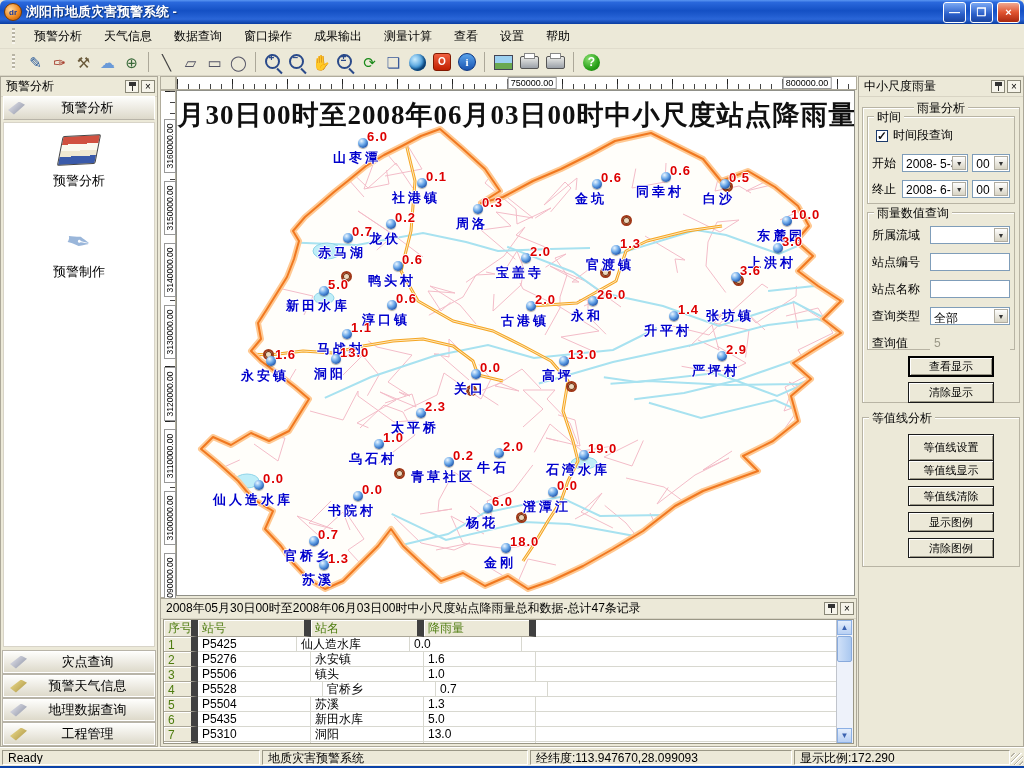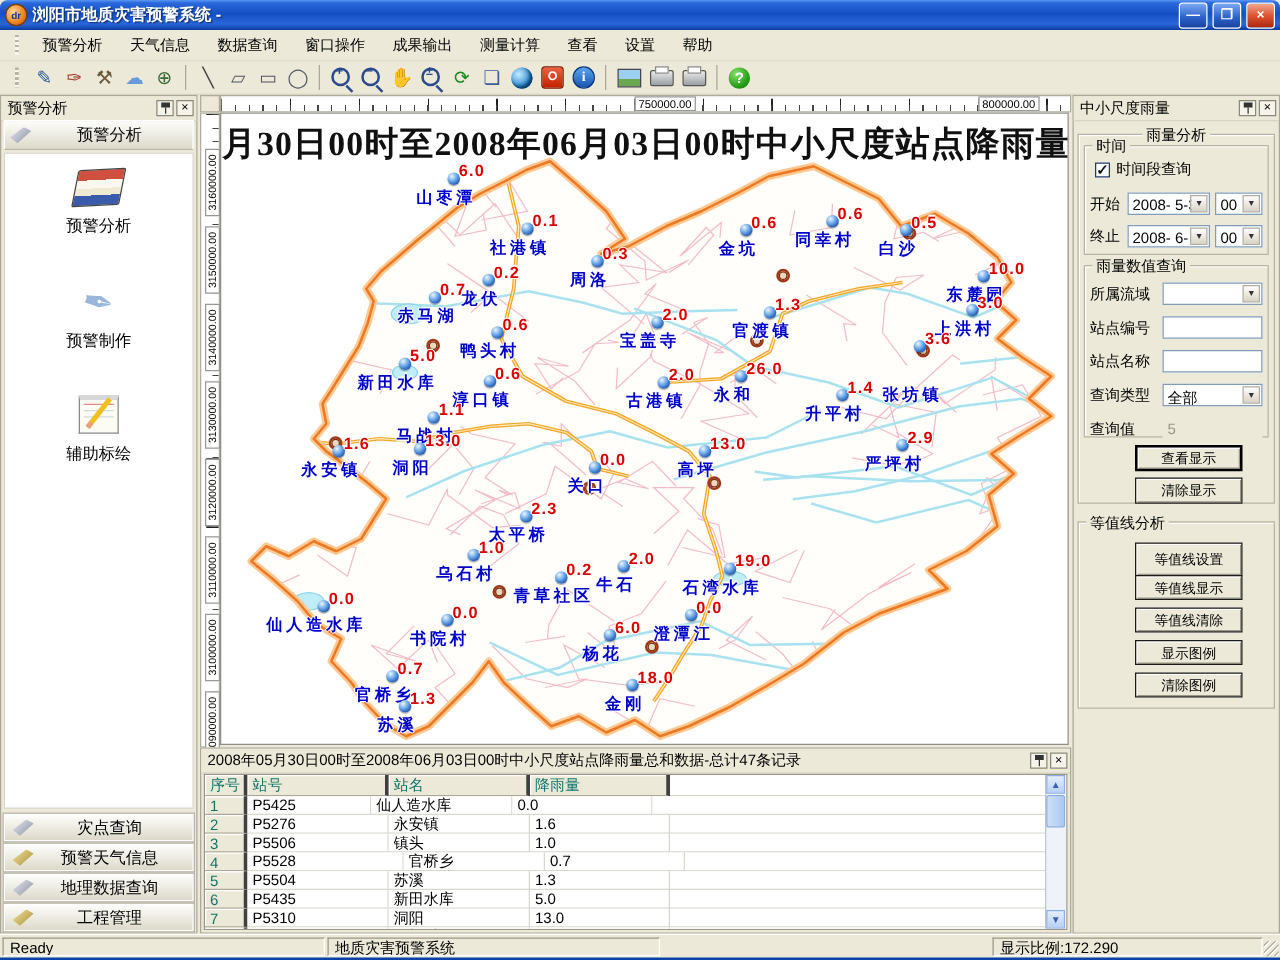--- a/index.html
+++ b/index.html
@@ -132,21 +132,21 @@
     box-shadow:inset 1px 1px 0 #fff,inset -1px -1px 0 #9a9786;display:flex;align-items:center;justify-content:center;
     font-size:11px;box-sizing:border-box;cursor:default}
   .btn95.default{border:2px solid #000}
   
   #bottom-panel{left:160px;top:598px;width:697px;height:149px}
   .grid{position:absolute;left:2px;top:20px;right:2px;bottom:2px;background:#fff;border:1px solid #9a9786;overflow:hidden}
   .grow{display:flex;height:15px}
   .grow.header{height:17px}
   .gcell{box-sizing:border-box;border-right:1px solid #d8d8d0;border-bottom:1px solid #d8d8d0;
     padding:0 4px;font-size:12px;line-height:15px;overflow:hidden;white-space:nowrap;background:#fff}
-  .gcell.hd,.gcell.rn{background:#ece9d8;color:#0f766e;border-right:3px solid #404040;border-bottom:1px solid #aca899;
+  .gcell.hd,.gcell.rn{background:#ece9d8;color:#4d7c0f;border-right:7px solid #404040;border-bottom:1px solid #aca899;
     box-shadow:inset 1px 1px 0 #fff;line-height:16px}
   .vscroll{position:absolute;right:0;top:0;bottom:0;width:16px;background:#eef2fa;border-left:1px solid #c0c4cc}
   .sbtn{position:absolute;left:0;width:15px;height:15px;background:linear-gradient(180deg,#e4eefc,#b8d0f4);
     border:1px solid #8cb0e4;box-sizing:border-box;color:#3a62b0;font-size:8px;display:flex;align-items:center;justify-content:center}
   .sthumb{position:absolute;left:0;top:16px;width:15px;height:26px;background:linear-gradient(90deg,#cfe0f8,#aac8f0);
     border:1px solid #88aadc;border-radius:2px;box-sizing:border-box}
   
   #statusbar{position:absolute;left:0;top:747px;width:1024px;height:19px;background:#ece9d8;border-top:1px solid #fff}
   .st-sec{position:absolute;top:2px;height:15px;border:1px solid;border-color:#9a9786 #fff #fff #9a9786;
     padding:0 5px;line-height:14px;font-size:12px;box-sizing:border-box;overflow:hidden;white-space:nowrap}
@@ -228,21 +228,20 @@
         </span>
       <span class="dock-btn">×</span>
     </div>
     <div class="group-header">
       <span class="mini-a"></span>
       <span class="gh-label">预警分析</span>
     </div>
     <div class="tool-area" id="tool-area">
         <div class="tool-item" style="margin-top: 12px;"><span class="ticon s-book"></span><div class="tool-label">预警分析</div></div>
         <div class="tool-item" style="margin-top: 34px;"><span class="ticon s-stylus">✒</span><div class="tool-label">预警制作</div></div>
-        <div class="tool-item" style="margin-top: 34px;"><span class="ticon s-note"></span><div class="tool-label">辅助标绘</div></div>
       </div>
     <div id="left-bottom-bars">
         <div class="left-bar" style="top: 574px;">
           <span class="mini-a"></span>
           <span class="lb-label">灾点查询</span>
         </div>
         <div class="left-bar" style="top: 598px;">
           <span class="mini-b"></span>
           <span class="lb-label">预警天气信息</span>
         </div>
@@ -744,16 +743,17 @@
         <span class="sthumb"></span>
         <span class="sbtn" style="bottom:0">▼</span>
       </div>
     </div>
   </div>
 
   <div id="statusbar">
     <span class="st-grip"></span>
   <span class="st-sec" style="left: 2px; width: 258px;">Ready</span>
       <span class="st-sec" style="left: 262px; width: 266px;">地质灾害预警系统</span>
+      <span class="st-sec" style="left: 530px; width: 262px;">经纬度:113.947670,28.099093</span>
       <span class="st-sec" style="left: 794px; width: 216px;">显示比例:172.290</span>
     </div>
   <div class="bottom-strip"></div>
 </div>
 
 </body></html>

